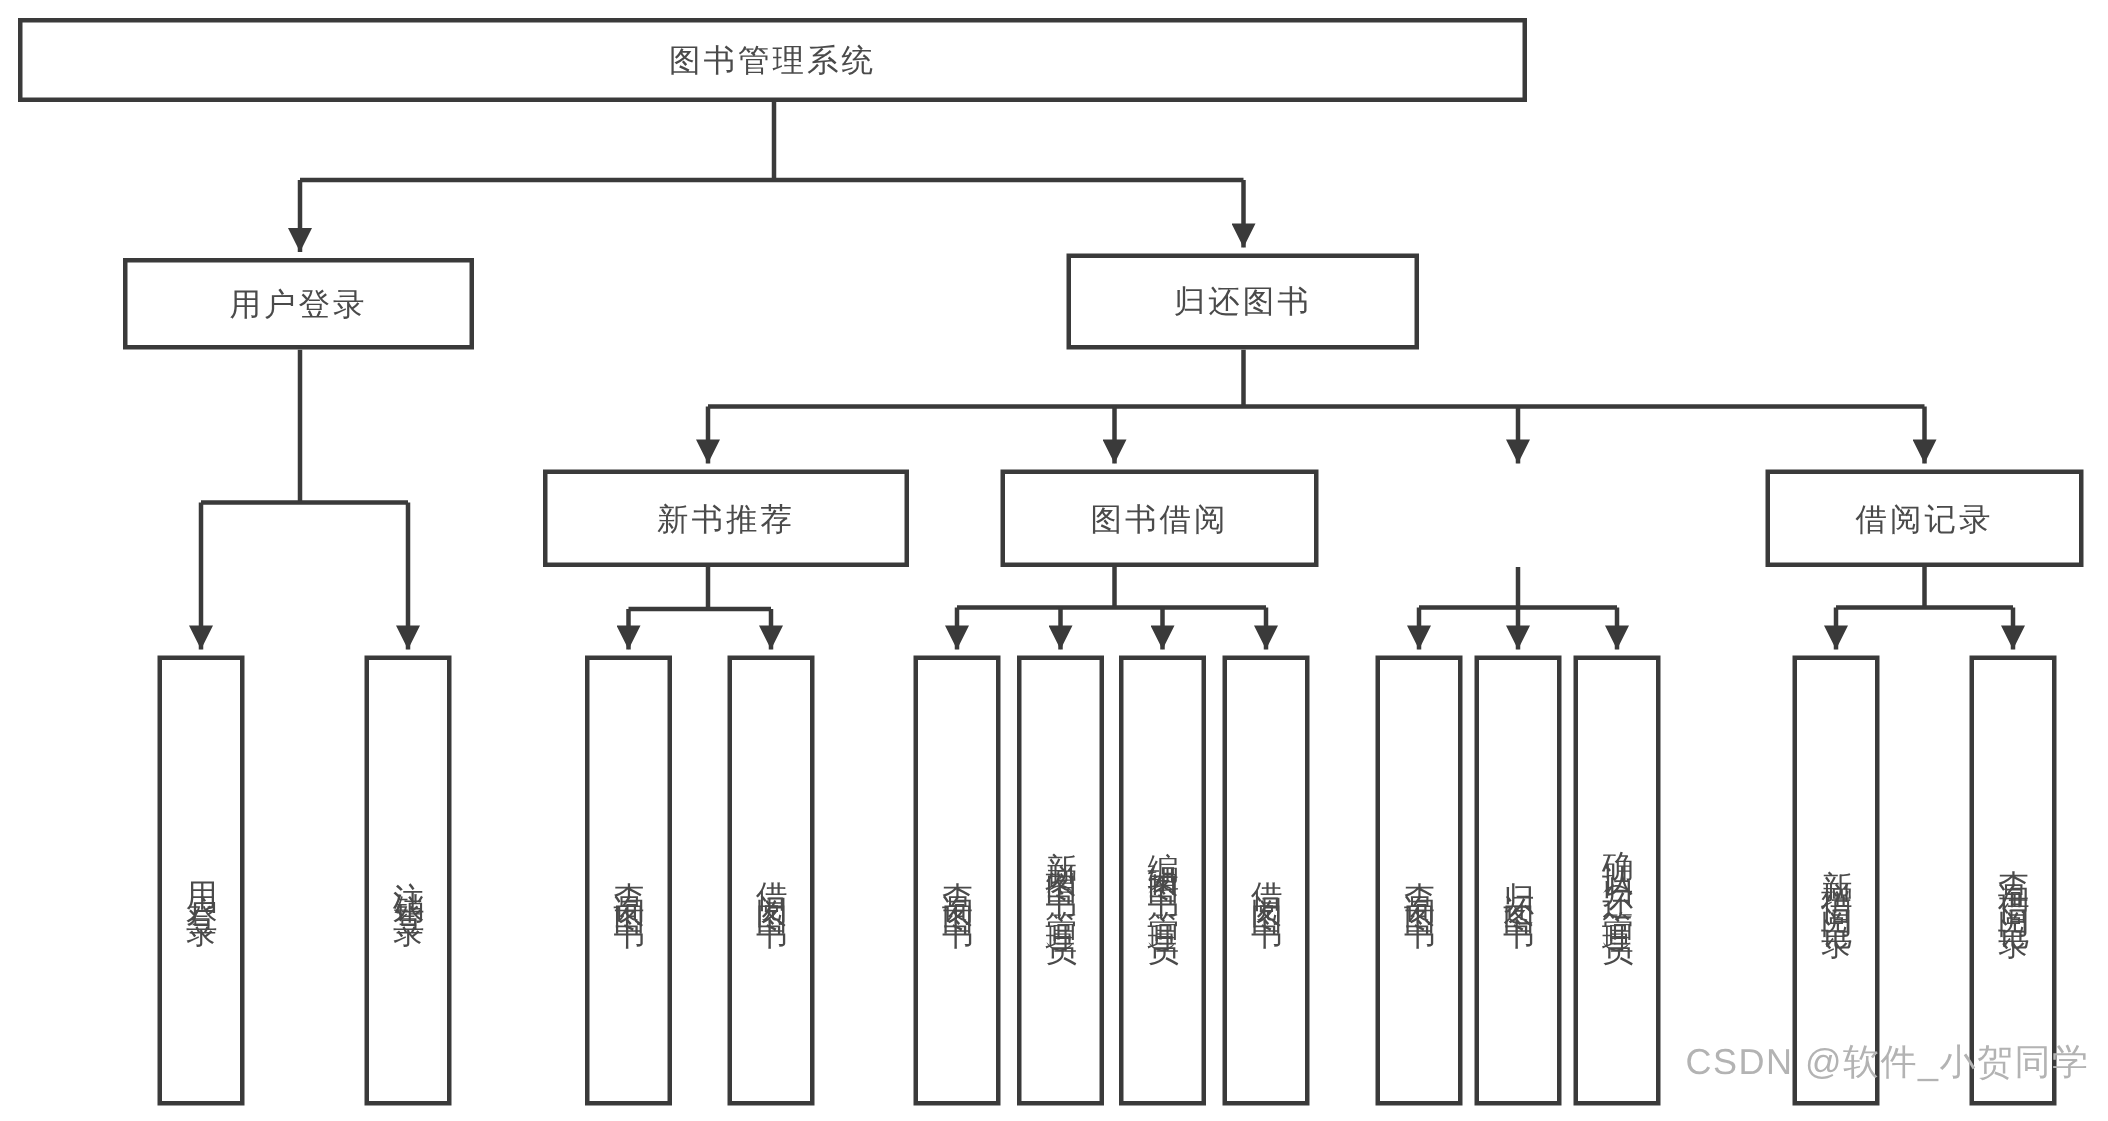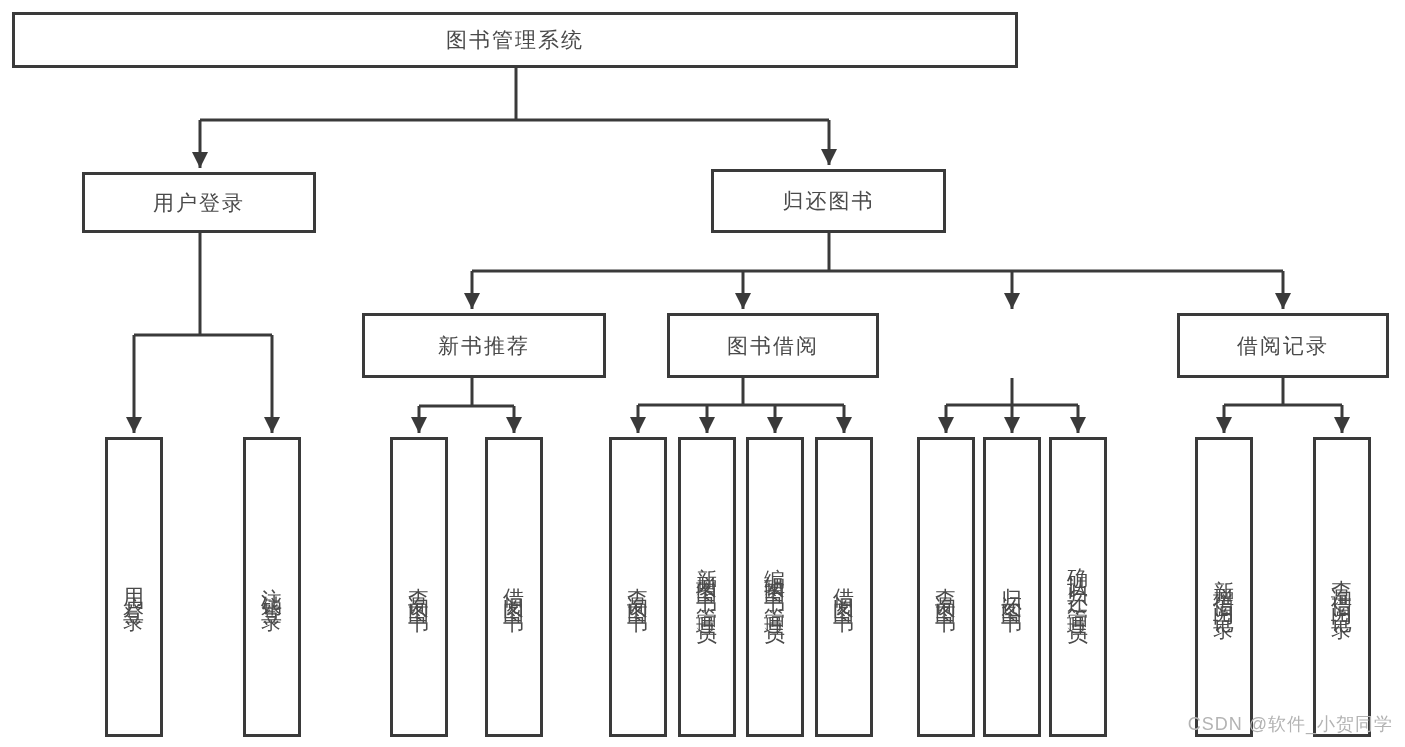--- a/index.html
+++ b/index.html
@@ -78,22 +78,22 @@
   .l-bb-borrow  { left: 815px; }
   .l-cb-query   { left: 917px; }
   .l-cb-return  { left: 983px; }
   .l-cb-confirm { left: 1049px; }
   .l-br-add     { left: 1195px; }
   .l-br-query   { left: 1313px; }
 
   .watermark {
     position: absolute;
     right: 12px;
-    bottom: 11px;
-    font-size: 18px;
+    bottom: 23px;
+    font-size: 24px;
     color: var(--watermark);
     letter-spacing: 1px;
     z-index: 3;
     pointer-events: none;
   }
 </style>
 </head>
 <body>
 
 <div class="canvas">

